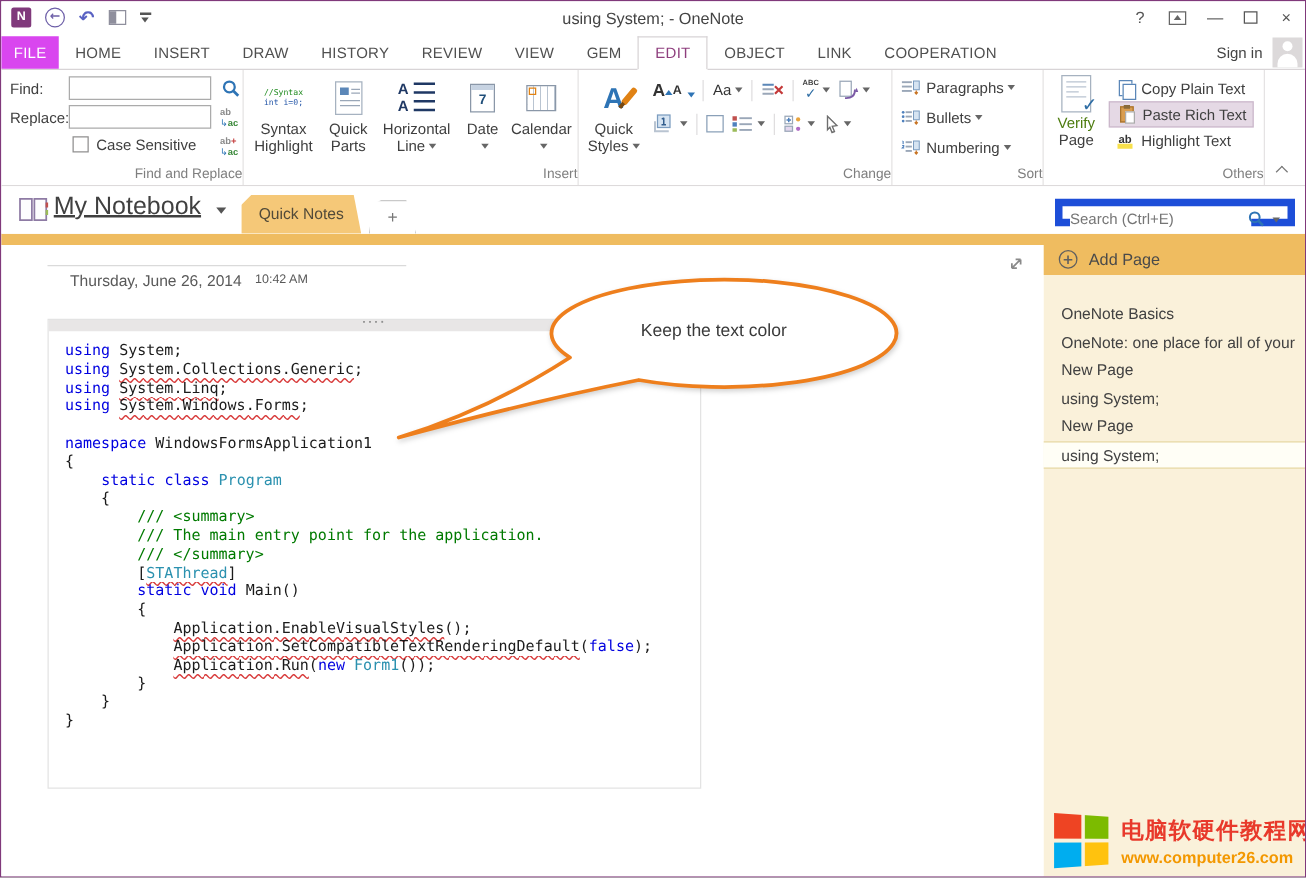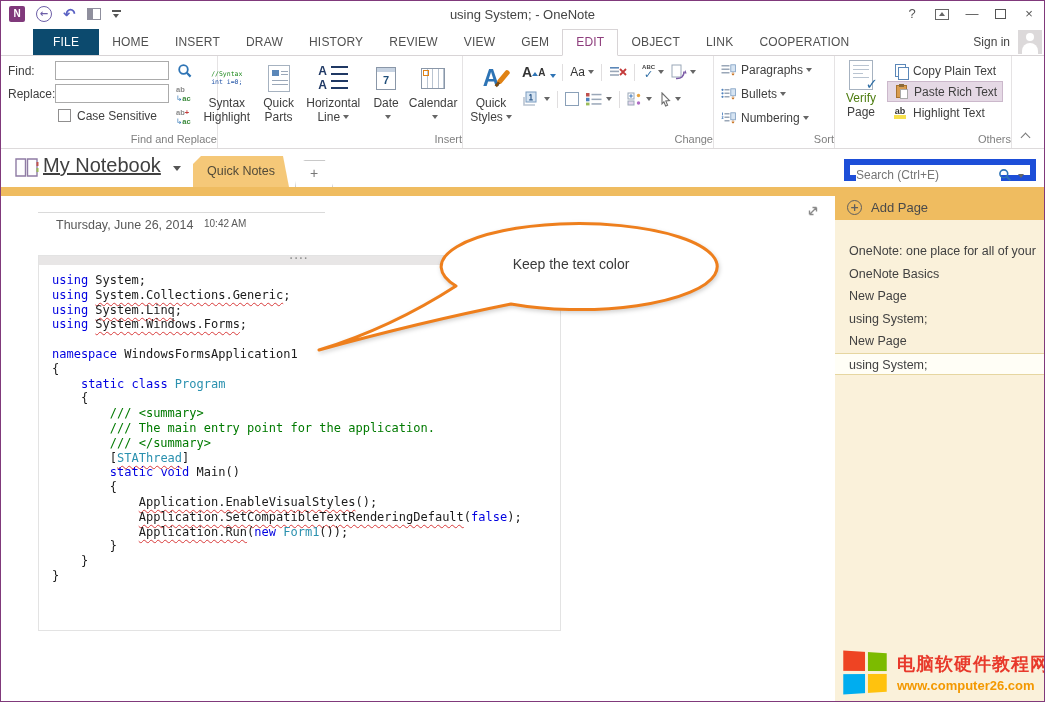--- a/index.html
+++ b/index.html
@@ -27,34 +27,34 @@
   .wbtn { color:#555; font-size:13px; line-height:18px; text-align:center; min-width:14px; }
   .ricon { width:14px; height:11px; border:1px solid #666; position:relative; }
   .ricon::after { content:""; position:absolute; top:2px; left:3px; border-left:3.5px solid transparent;
                   border-right:3.5px solid transparent; border-bottom:4.5px solid #666; }
   .maxbox { width:11px; height:10px; border:1.4px solid #555; }
 
   
   #tabrow { position:relative; height:27px; background:#fff; border-bottom:1px solid #D8D4D6; }
   #tablist { display:flex; height:100%; }
   .rtab { padding:0 13px; font-size:12px; color:#505050; line-height:26px; letter-spacing:.2px; }
-  .rtab.file { background:#0c4a6e; color:#fff; padding:0 20px;margin-left:32px; }
+  .rtab.file { background:#d946ef; color:#fff; padding:0 10px; }
   .rtab.active { background:#fff; color:#8E3E7D; border:1px solid #D8D4D6; border-bottom:1px solid #fff;
                  margin-bottom:-1px; line-height:24px; }
   #signin { position:absolute; right:2px; top:0; height:26px; display:flex; align-items:center; gap:8px; }
   #signin span { font-size:12px; color:#444; }
   .avatar { width:24px; height:24px; background:#DCD9DA; position:relative; overflow:hidden; }
   .avatar::before { content:""; position:absolute; top:3px; left:8px; width:8px; height:8px; border-radius:50%; background:#fff; }
   .avatar::after { content:""; position:absolute; top:13px; left:4px; width:16px; height:11px; border-radius:8px 8px 0 0; background:#fff; }
 
   
   #ribbon { position:relative; height:93px; background:#fff; border-bottom:1px solid #DDDADB; }
   .group { position:absolute; top:0; height:92px; border-right:1px solid #E5E3E4; }
   .gtitle { position:absolute; bottom:3px; left:0; right:0; text-align:right; font-size:11px; color:#7F7F7F; }
-  .g-find   { left:0;    width:217px; }
+  .g-find   { left:0;    width:194px; }
   .g-insert { left:194px; width:268px; }
   .g-change { left:462px; width:251px; }
   .g-sort   { left:713px; width:121px; }
   .g-others { left:834px; width:177px; }
   .flbl { position:absolute; font-size:12px; color:#3F3F3F; }
   .finput { position:absolute; width:114px; height:19px; border:1px solid #ABABAB; background:#fff;
             font-size:12px; padding:0 4px; outline:none; }
   .chk { position:absolute; width:13px; height:13px; border:1px solid #908F8F; background:#fff; }
   .ic-rep { position:absolute; width:20px; line-height:7px; font:bold 7.5px "Liberation Sans",sans-serif; }
   .ic-rep .r1 { color:#8a8a8a; display:block; }
@@ -544,22 +544,22 @@
         <path d="M3.5 10.5 L10.5 3.5 M10.5 3.5 h-4 M10.5 3.5 v4 M3.5 10.5 h4 M3.5 10.5 v-4" stroke="#8A8A8A" stroke-width="1.4" fill="none"></path>
       </svg>
     </div>
 
     <div id="sidebar" class="dots">
       <div id="addbar" class="dots">
         <span class="plusc">+</span>
         <span id="addlbl">Add Page</span>
       </div>
       <div id="pagelist">
+          <div class="pgitem">OneNote Basics</div>
           <div class="pgitem">OneNote: one place for all of your</div>
-          <div class="pgitem">OneNote Basics</div>
           <div class="pgitem">New Page</div>
           <div class="pgitem">using System;</div>
           <div class="pgitem">New Page</div>
           <div class="pgitem sel">using System;</div>
         </div>
       <div id="watermark">
         <div class="wlogo">
             <i></i>
             <i></i>
             <i></i>

